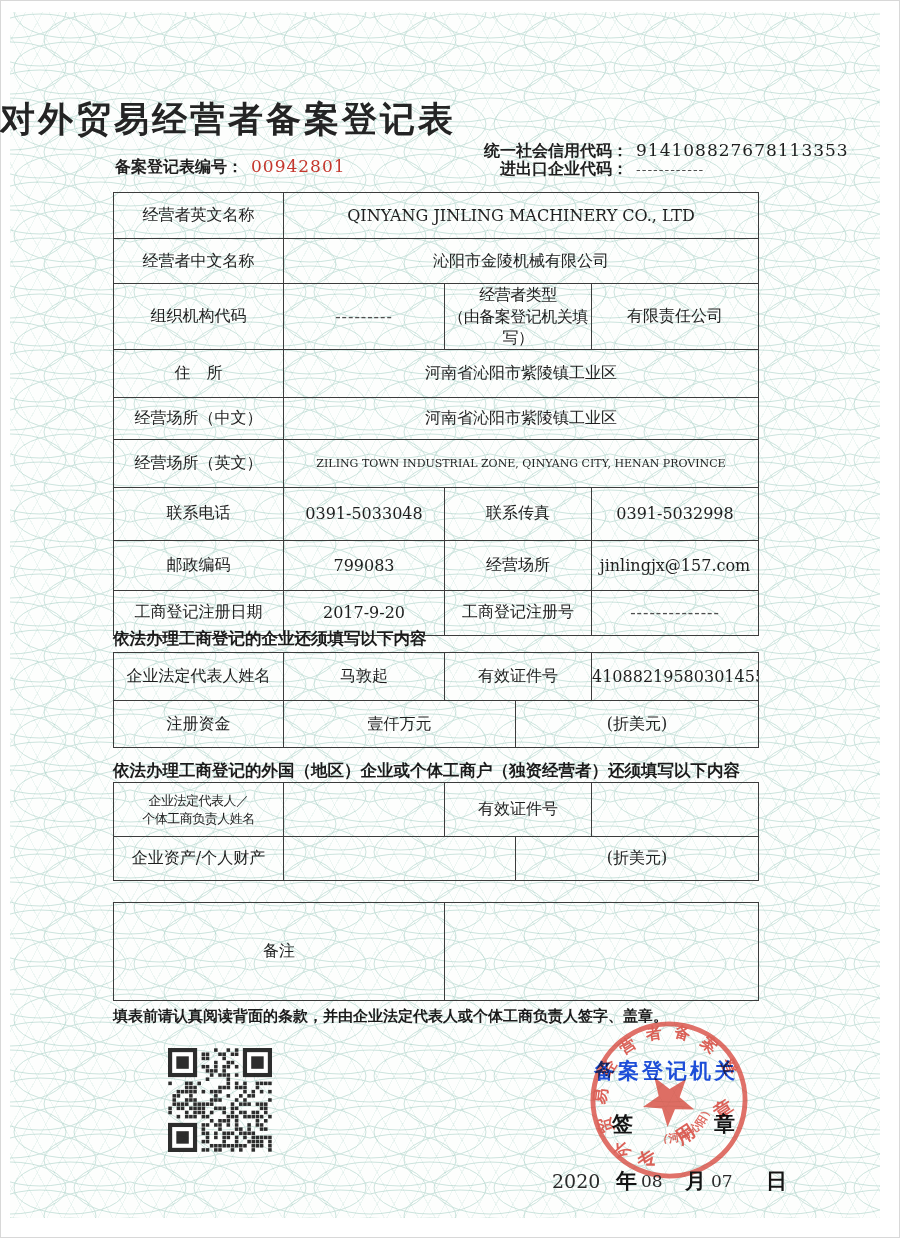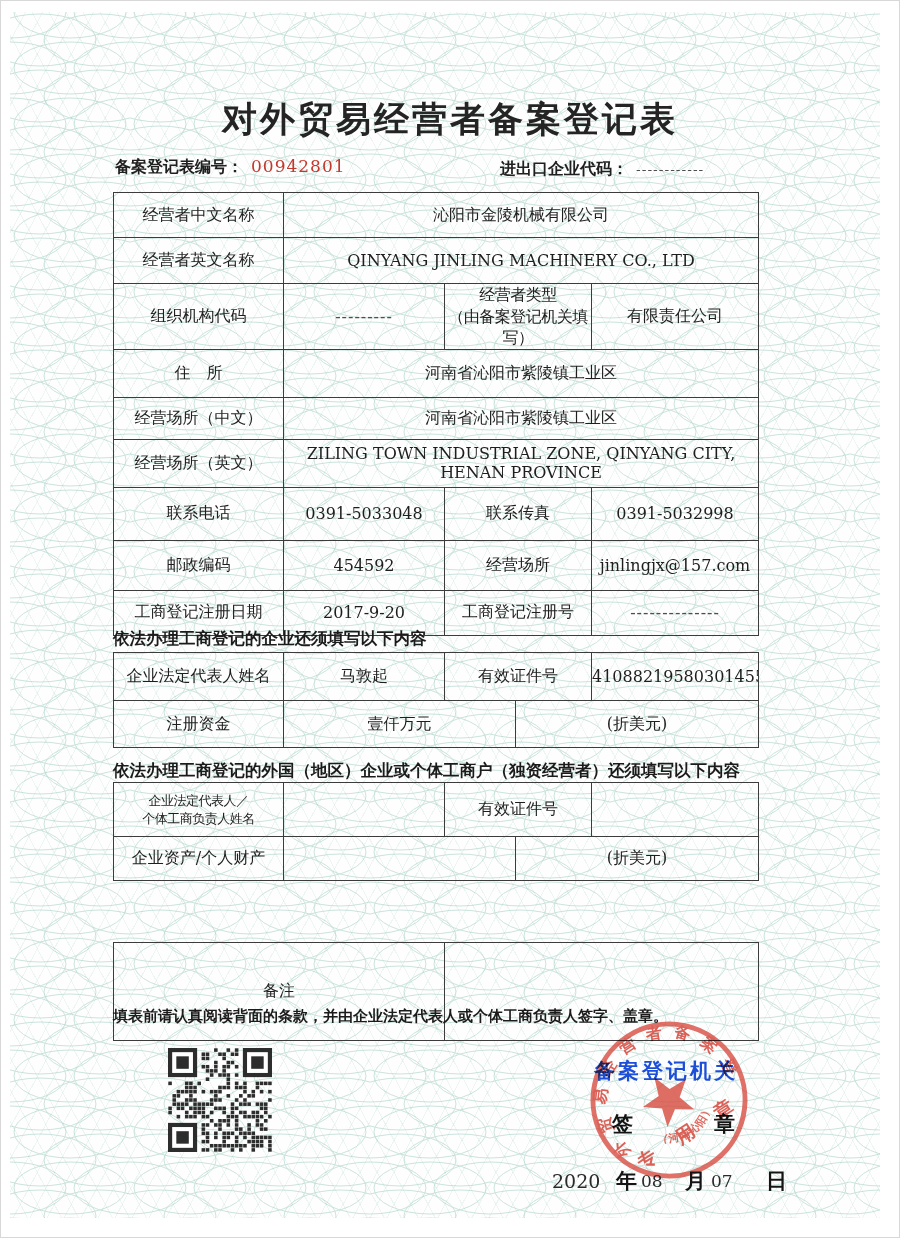--- a/index.html
+++ b/index.html
@@ -5,21 +5,21 @@
   html,body{margin:0;padding:0;background:#9a9a9a;}
   .page{position:relative;width:900px;height:1238px;background:#ffffff;overflow:hidden;
         font-family:"DejaVu Sans",sans-serif;color:#1e1e1e;box-shadow:inset 0 0 0 1px #d8d8d8;}
   .guilloche-wrap{position:absolute;left:10px;top:12px;width:870px;height:1206px;z-index:0;}
   .guilloche-diag{position:absolute;left:10px;top:12px;width:870px;height:1206px;z-index:0;
       background:
         repeating-linear-gradient(62deg,rgba(124,186,170,.12) 0 1px,transparent 1px 15px),
         repeating-linear-gradient(-62deg,rgba(124,186,170,.12) 0 1px,transparent 1px 15px);}
   .content{position:absolute;inset:0;z-index:1;}
 
-  .title{position:absolute;left:0;top:96px;width:900px;text-align:center;
+  .title{position:absolute;left:0;top:96px;width:900px;text-align:left;
          font-size:35px;font-weight:900;letter-spacing:3px;color:#242424;}
 
   .hdr-line{position:absolute;display:flex;align-items:baseline;}
   .hdr-label{font-weight:600;font-size:16px;color:#202020;}
   .hdr-label.r{display:inline-block;width:172px;text-align:right;}
   .hdr-val{font-family:"DejaVu Serif",serif;font-size:17px;letter-spacing:1px;margin-left:8px;}
   .red{color:#c4372d;}
   .dashes{color:#4e4e4e;font-size:13px;letter-spacing:1px;font-family:"DejaVu Sans",sans-serif;}
 
   table.tbl{position:absolute;border-collapse:collapse;table-layout:fixed;}
@@ -76,71 +76,75 @@
   <div class="guilloche-diag"></div>
 
   <div class="content">
 
     <div class="title">对外贸易经营者备案登记表</div>
 
     <div class="hdr-line" style="left:115px;top:156px;">
       <span class="hdr-label">备案登记表编号：</span>
       <span class="hdr-val red">00942801</span>
     </div>
+    <div class="hdr-line" style="left:456px;top:140px;">
+      <span class="hdr-label r">统一社会信用代码：</span>
+      <span class="hdr-val">914108827678113353</span>
+    </div>
     <div class="hdr-line" style="left:456px;top:159px;">
       <span class="hdr-label r">进出口企业代码：</span>
       <span class="hdr-val dashes">------------</span>
     </div>
 
     <table class="tbl" style="left:113px;top:192px;width:645px;">
       <colgroup>
           <col style="width:170px">
           <col style="width:161px">
           <col style="width:147px">
           <col style="width:167px">
         </colgroup>
       <tbody>
-          <tr style="height:45px">
+          <tr style="height:46px">
+        <td>经营者英文名称</td>
+        <td class="val" colspan="3">QINYANG JINLING MACHINERY CO., LTD</td>
+      </tr>
+      <tr style="height:45px">
         <td>经营者中文名称</td>
         <td class="val" colspan="3">沁阳市金陵机械有限公司</td>
-      </tr>
-      <tr style="height:46px">
-        <td>经营者英文名称</td>
-        <td class="val" colspan="3">QINYANG JINLING MACHINERY CO., LTD</td>
       </tr>
       <tr style="height:52px">
         <td>组织机构代码</td>
         <td class="val dashes">---------</td>
         <td class="two-line">
           <div>经营者类型</div>
           <div>（由备案登记机关填写）</div>
         </td>
         <td>有限责任公司</td>
       </tr>
       <tr style="height:48px">
         <td>住　所</td>
         <td class="val" colspan="3">河南省沁阳市紫陵镇工业区</td>
       </tr>
       <tr style="height:42px">
         <td>经营场所（中文）</td>
         <td class="val" colspan="3">河南省沁阳市紫陵镇工业区</td>
       </tr>
       <tr style="height:48px">
         <td>经营场所（英文）</td>
-        <td class="val" colspan="3" style="font-size:16px">ZILING TOWN INDUSTRIAL ZONE, QINYANG CITY, HENAN PROVINCE</td>
+        <td class="val" colspan="3" style="font-size:11px">ZILING TOWN INDUSTRIAL ZONE, QINYANG CITY, HENAN PROVINCE</td>
       </tr>
       <tr style="height:53px">
         <td>联系电话</td>
         <td class="val">0391-5033048</td>
         <td>联系传真</td>
         <td class="val">0391-5032998</td>
       </tr>
       <tr style="height:50px">
         <td>邮政编码</td>
-        <td class="val">454592</td>
+        <td class="val">799083</td>
         <td>经营场所</td>
         <td class="val mono tight">jinlingjx@157.com</td>
       </tr>
       <tr style="height:45px">
         <td>工商登记注册日期</td>
         <td class="val">2017-9-20</td>
         <td>工商登记注册号</td>
         <td class="val dashes">--------------</td>
       </tr>
     </tbody>
@@ -190,21 +194,21 @@
         <td></td>
       </tr>
       <tr style="height:44px">
         <td>企业资产/个人财产</td>
         <td colspan="2"></td>
         <td class="usd" colspan="2">(折美元)</td>
       </tr>
     </tbody>
       </table>
 
-    <table class="tbl" style="left:113px;top:902px;width:645px;margin-top:40px;">
+    <table class="tbl" style="left:113px;top:902px;width:645px;">
       <colgroup>
           <col style="width:331px">
           <col style="width:314px">
         </colgroup>
       <tbody>
           <tr style="height:98px">
         <td class="remarks-label">备注</td>
         <td></td>
       </tr>
     </tbody>

